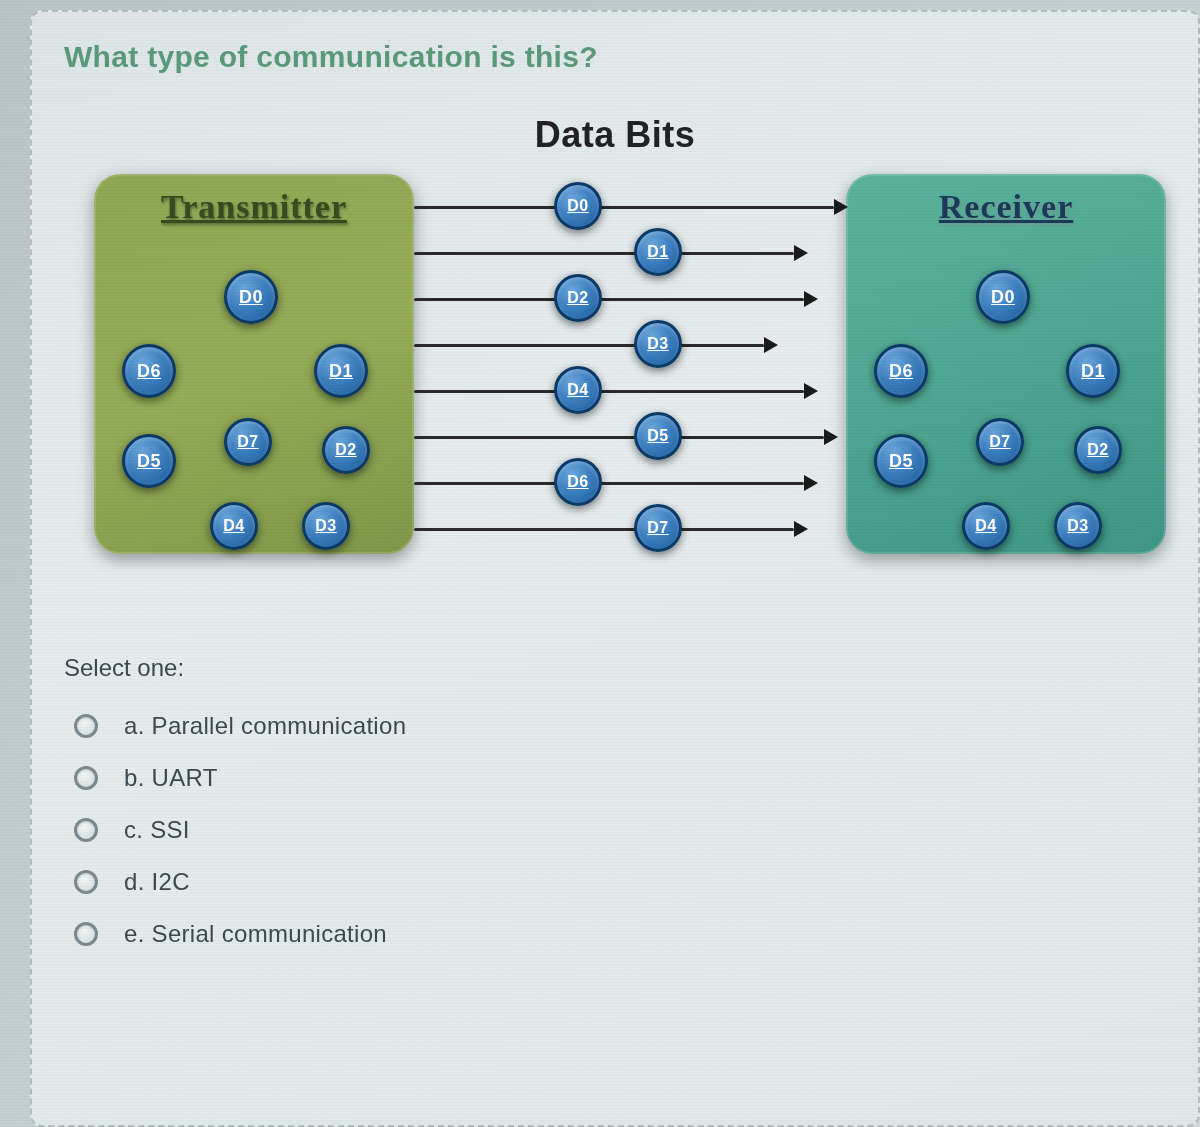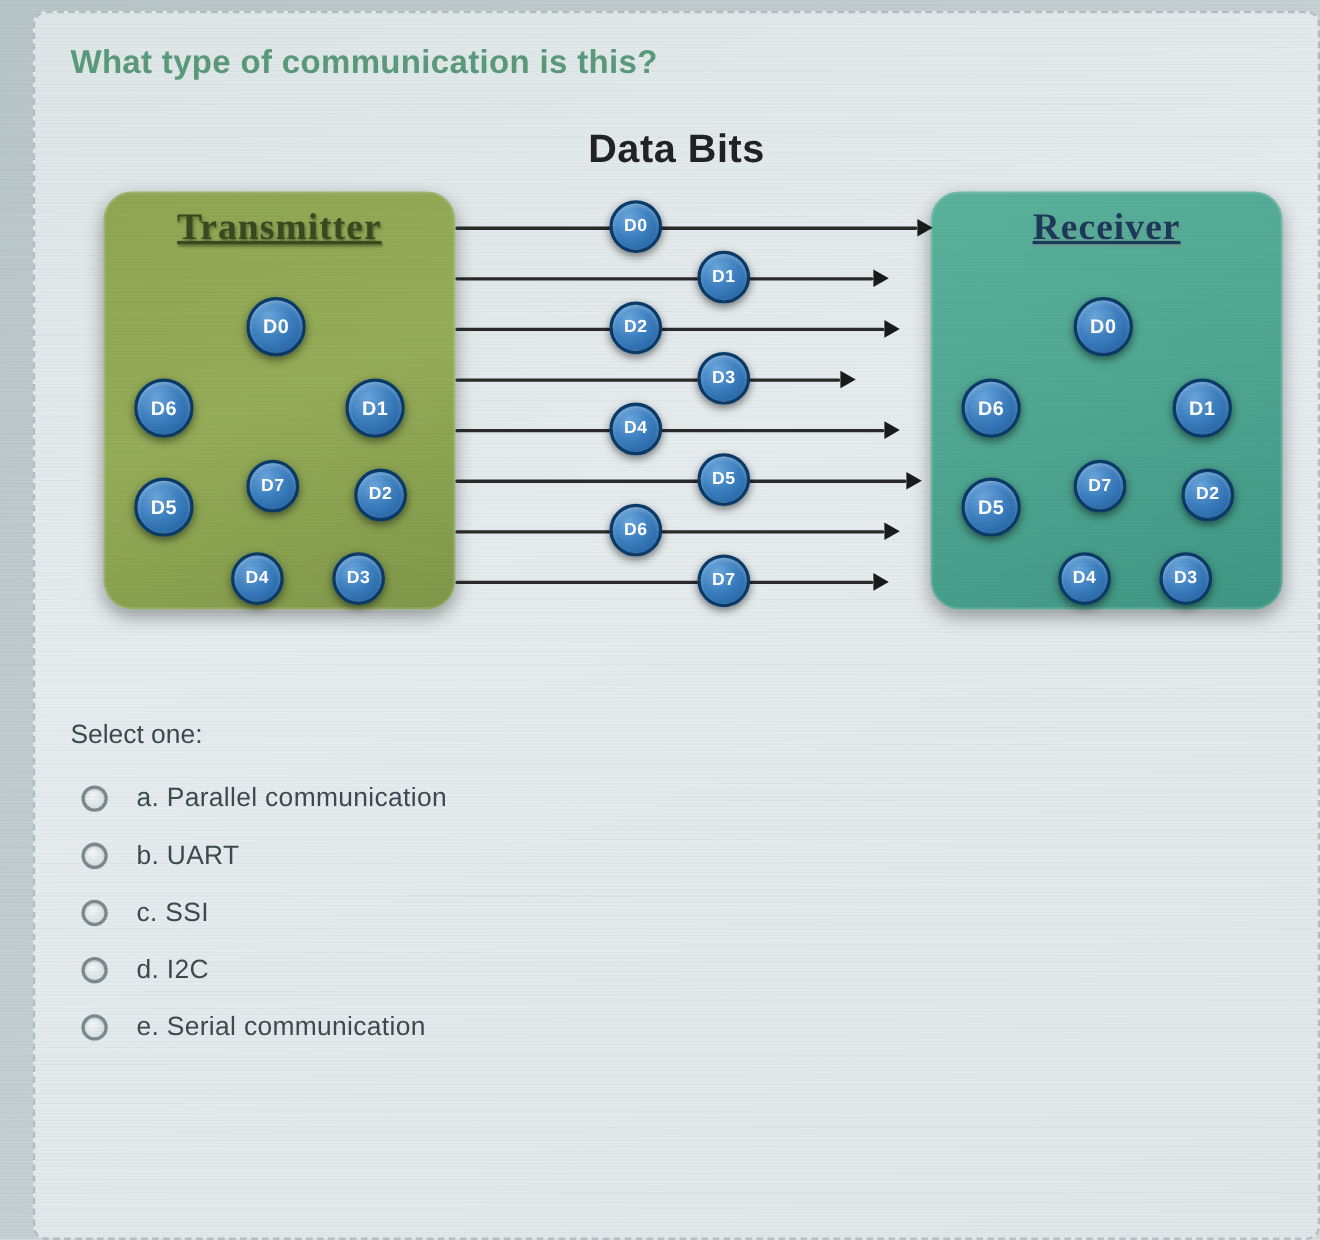--- a/index.html
+++ b/index.html
@@ -77,20 +77,21 @@
     width: 54px; height: 54px;
     border-radius: 50%;
     background: radial-gradient(circle at 35% 30%, #6aa5db 0%, #3c7fbf 45%, #1d5a99 100%);
     border: 3px solid #0b3a66;
     color: #fff;
     font-weight: 700;
     font-size: 18px;
     display: flex; align-items: center; justify-content: center;
     box-shadow: 0 3px 8px rgba(0,0,0,0.5), inset 0 2px 4px rgba(255,255,255,0.3);
     letter-spacing: 0.5px;
+    text-decoration: underline;
   }
   .bit.sm { width: 48px; height: 48px; font-size: 16px; }
   
   .p-d0 { left: 130px; top: 96px; }
   .p-d6 { left: 28px;  top: 170px; }
   .p-d1 { left: 220px; top: 170px; }
   .p-d5 { left: 28px;  top: 260px; }
   .p-d7 { left: 130px; top: 244px; }
   .p-d2 { left: 228px; top: 252px; }
   .p-d4 { left: 116px; top: 328px; }

